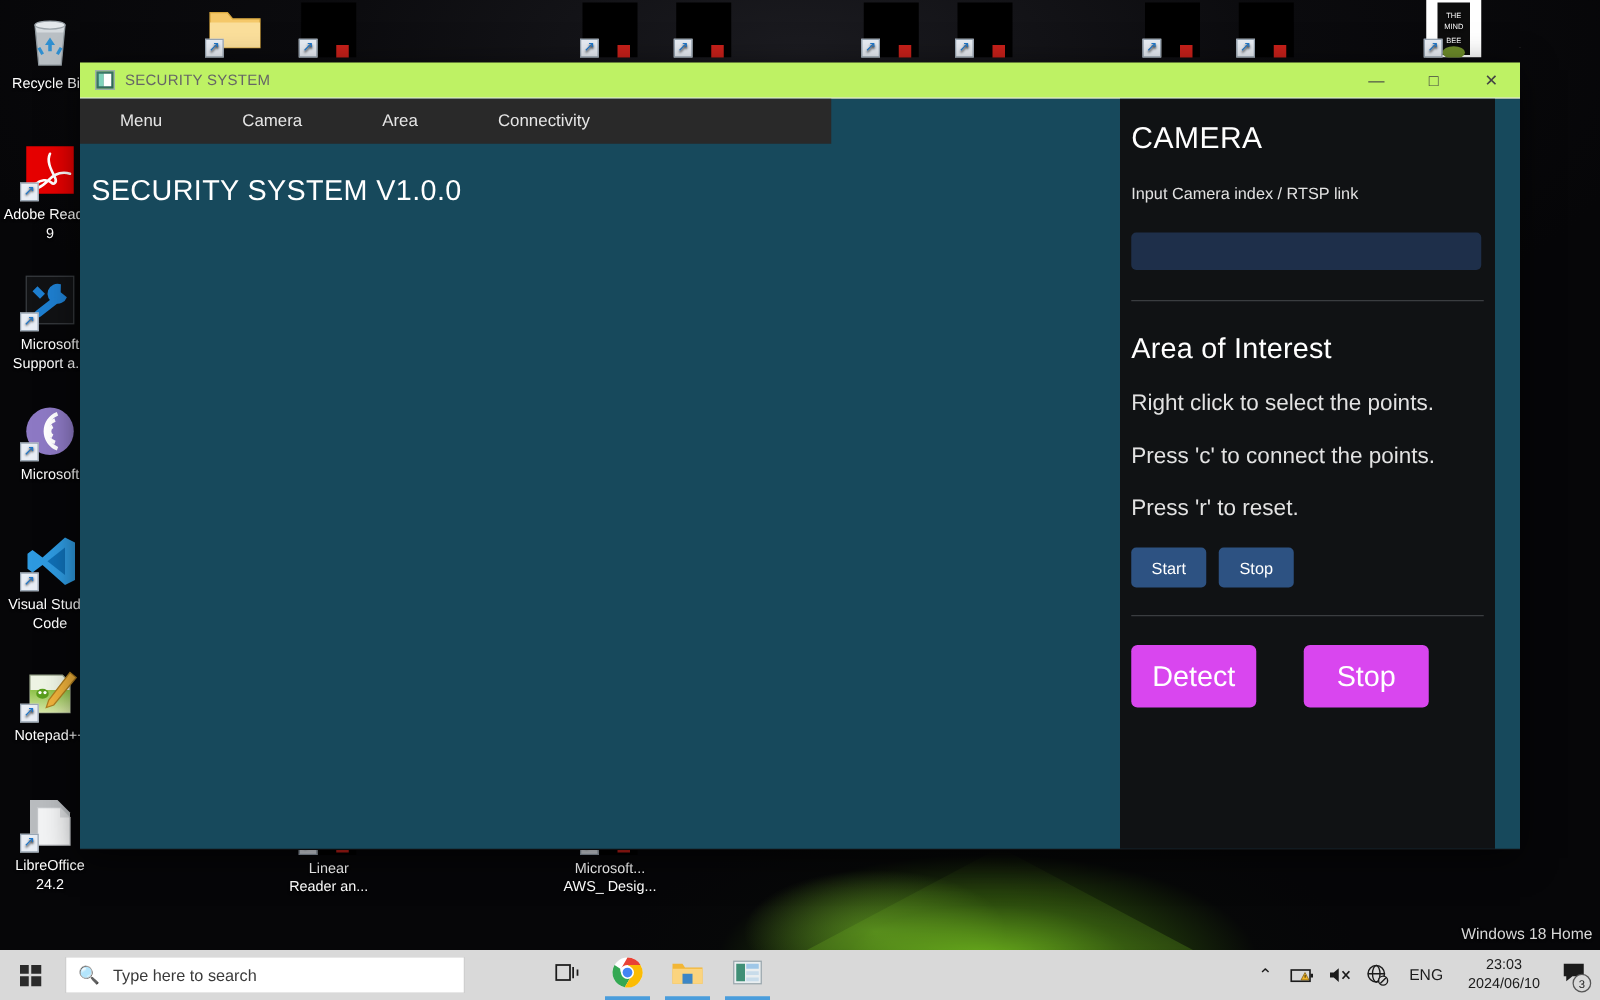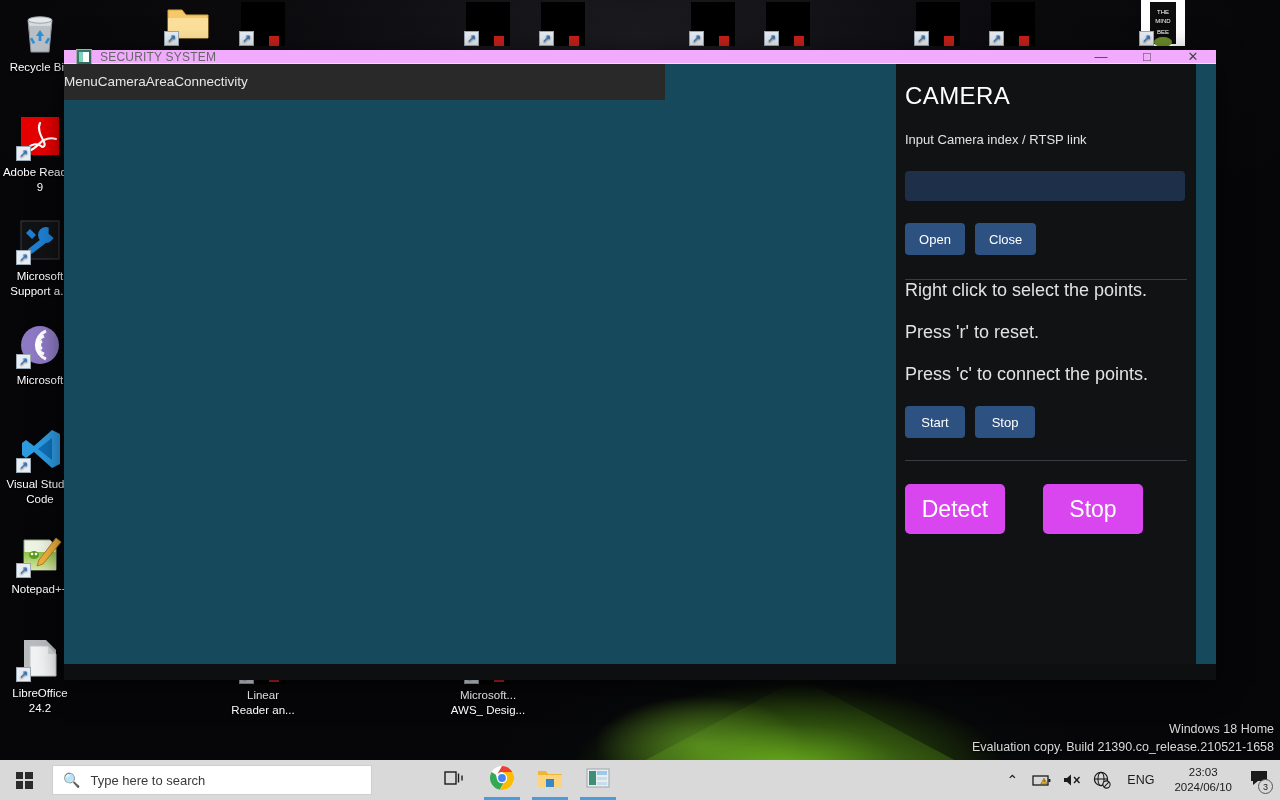--- a/index.html
+++ b/index.html
@@ -64,21 +64,21 @@
   }
   .lbl { display:block; }
 
   
   #window {
     position: absolute; left: 64px; top: 50px; width: 1152px; height: 630px;
     background: #0e0f11;
     box-shadow: 0 6px 26px rgba(0,0,0,.6);
   }
   #titlebar {
-    height: 14px; background: #f0abfc; display: flex; align-items: center;
+    height: 29px; background: #bef264; display: flex; align-items: center;
     border-bottom: 1px solid #e8e8e8;
   }
   #titlebar .tb-icon {
     width: 16px; height: 16px; margin: 0 8px 0 12px;
     background: linear-gradient(135deg,#3f7d6b 0%, #2e6557 100%);
     border: 1px solid #9fb0ab; position: relative; flex: none;
   }
   #titlebar .tb-icon::before{
     content:""; position:absolute; left:2px; top:2px; width:4px; height:10px; background:#7fd3bb;
   }
@@ -93,21 +93,21 @@
     color: #444; font-size: 13px; cursor: default;
   }
 
   #winbody { position: relative; height: 600px; background: #17495c; }
 
   #menubar {
     position: absolute; left: 0; top: 0; width: 601px; height: 36px;
     background: #292929; display: flex; align-items: center;
   }
   .menuitem {
-    color: #e6e6e6; font-size: 13.5px; padding: 0 0; line-height: 36px;
+    color: #e6e6e6; font-size: 13.5px; padding: 0 32px; line-height: 36px;
     cursor: default;
   }
 
   #app-heading {
     position: absolute; left: 9px; top: 60px;
     color: #ffffff; font-size: 23px; font-weight: 400; letter-spacing: .3px;
   }
 
   
   #panel {
@@ -417,39 +417,36 @@
 
     <div id="winbody">
 
       <div id="menubar">
         <span class="menuitem">Menu</span>
         <span class="menuitem">Camera</span>
         <span class="menuitem">Area</span>
         <span class="menuitem">Connectivity</span>
       </div>
 
+      <div id="app-heading">SECURITY SYSTEM V1.0.0</div>
 
       <div id="panel">
         <div class="inner">
 
           <div class="panel-h1">CAMERA</div>
           <div class="panel-label">Input Camera index / RTSP link</div>
           <input class="text-input" type="text" placeholder="" style="">
 
-          <div class="btn-row">
-            <button class="btn-blue">Open</button>
-            <span class="gap"></span>
-            <button class="btn-blue">Close</button>
-          </div>
 
           <div class="divider" style="margin-top:24px;"></div>
 
+          <div class="panel-h2" style="margin-top:24px;">Area of Interest</div>
           <div class="panel-hint">Right click to select the points.</div>
+          <div class="panel-hint">Press 'c' to connect the points.</div>
           <div class="panel-hint">Press 'r' to reset.</div>
-          <div class="panel-hint">Press 'c' to connect the points.</div>
 
           <div class="btn-row" style="margin-top:6px;">
             <button class="btn-blue">Start</button>
             <span class="gap"></span>
             <button class="btn-blue">Stop</button>
           </div>
 
           <div class="divider"></div>
 
           <div class="btn-row-gold">
@@ -458,21 +455,20 @@
             <button class="btn-gold">Stop</button>
           </div>
 
         </div>
       </div>
     </div>
   </div>
 
   <div id="watermark">
     <div>Windows 18 Home</div>
-    <div>Evaluation copy. Build 21390.co_release.210521-1658</div>
   </div>
 
   <div id="taskbar">
 
     <div id="start">
       <span class="winlogo">
         <i></i>
           <i></i>
           <i></i>
           <i></i>

